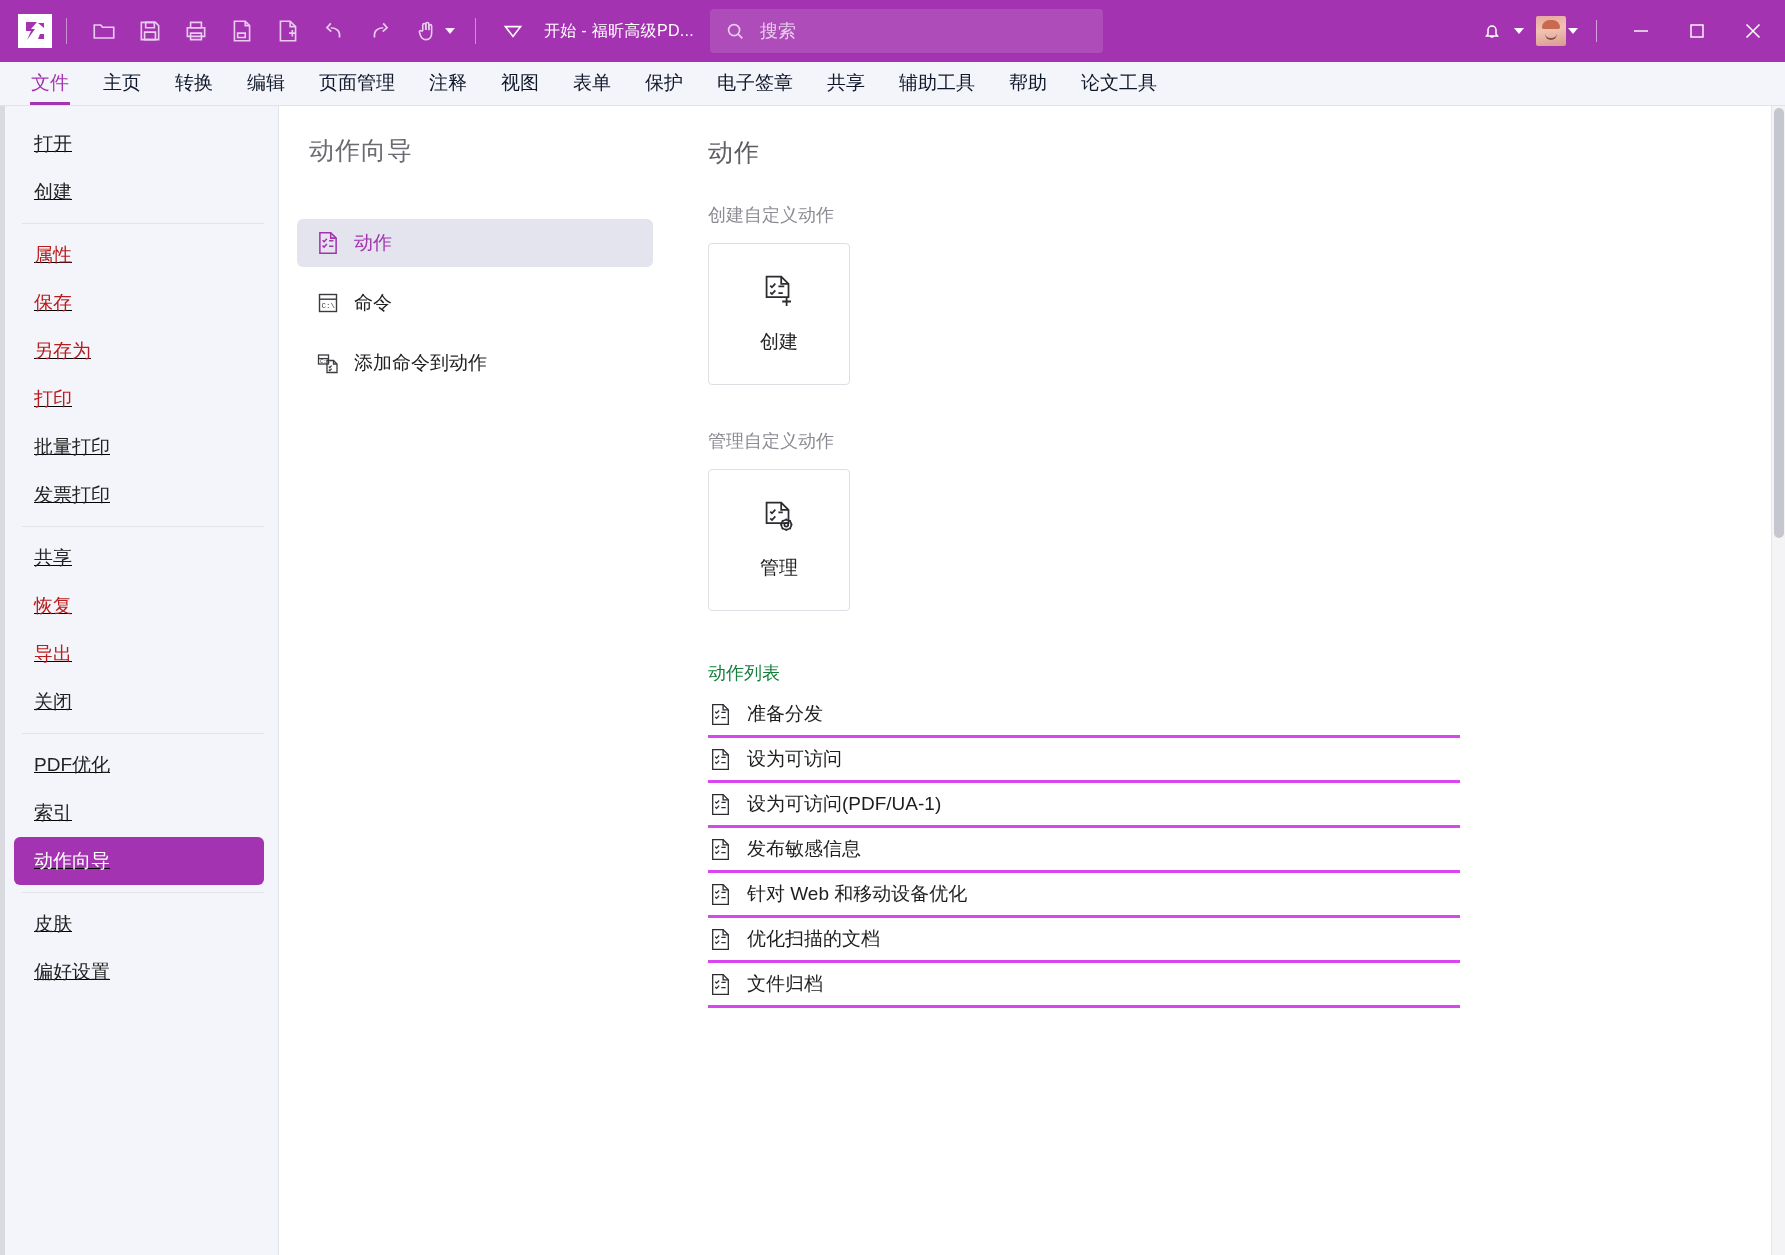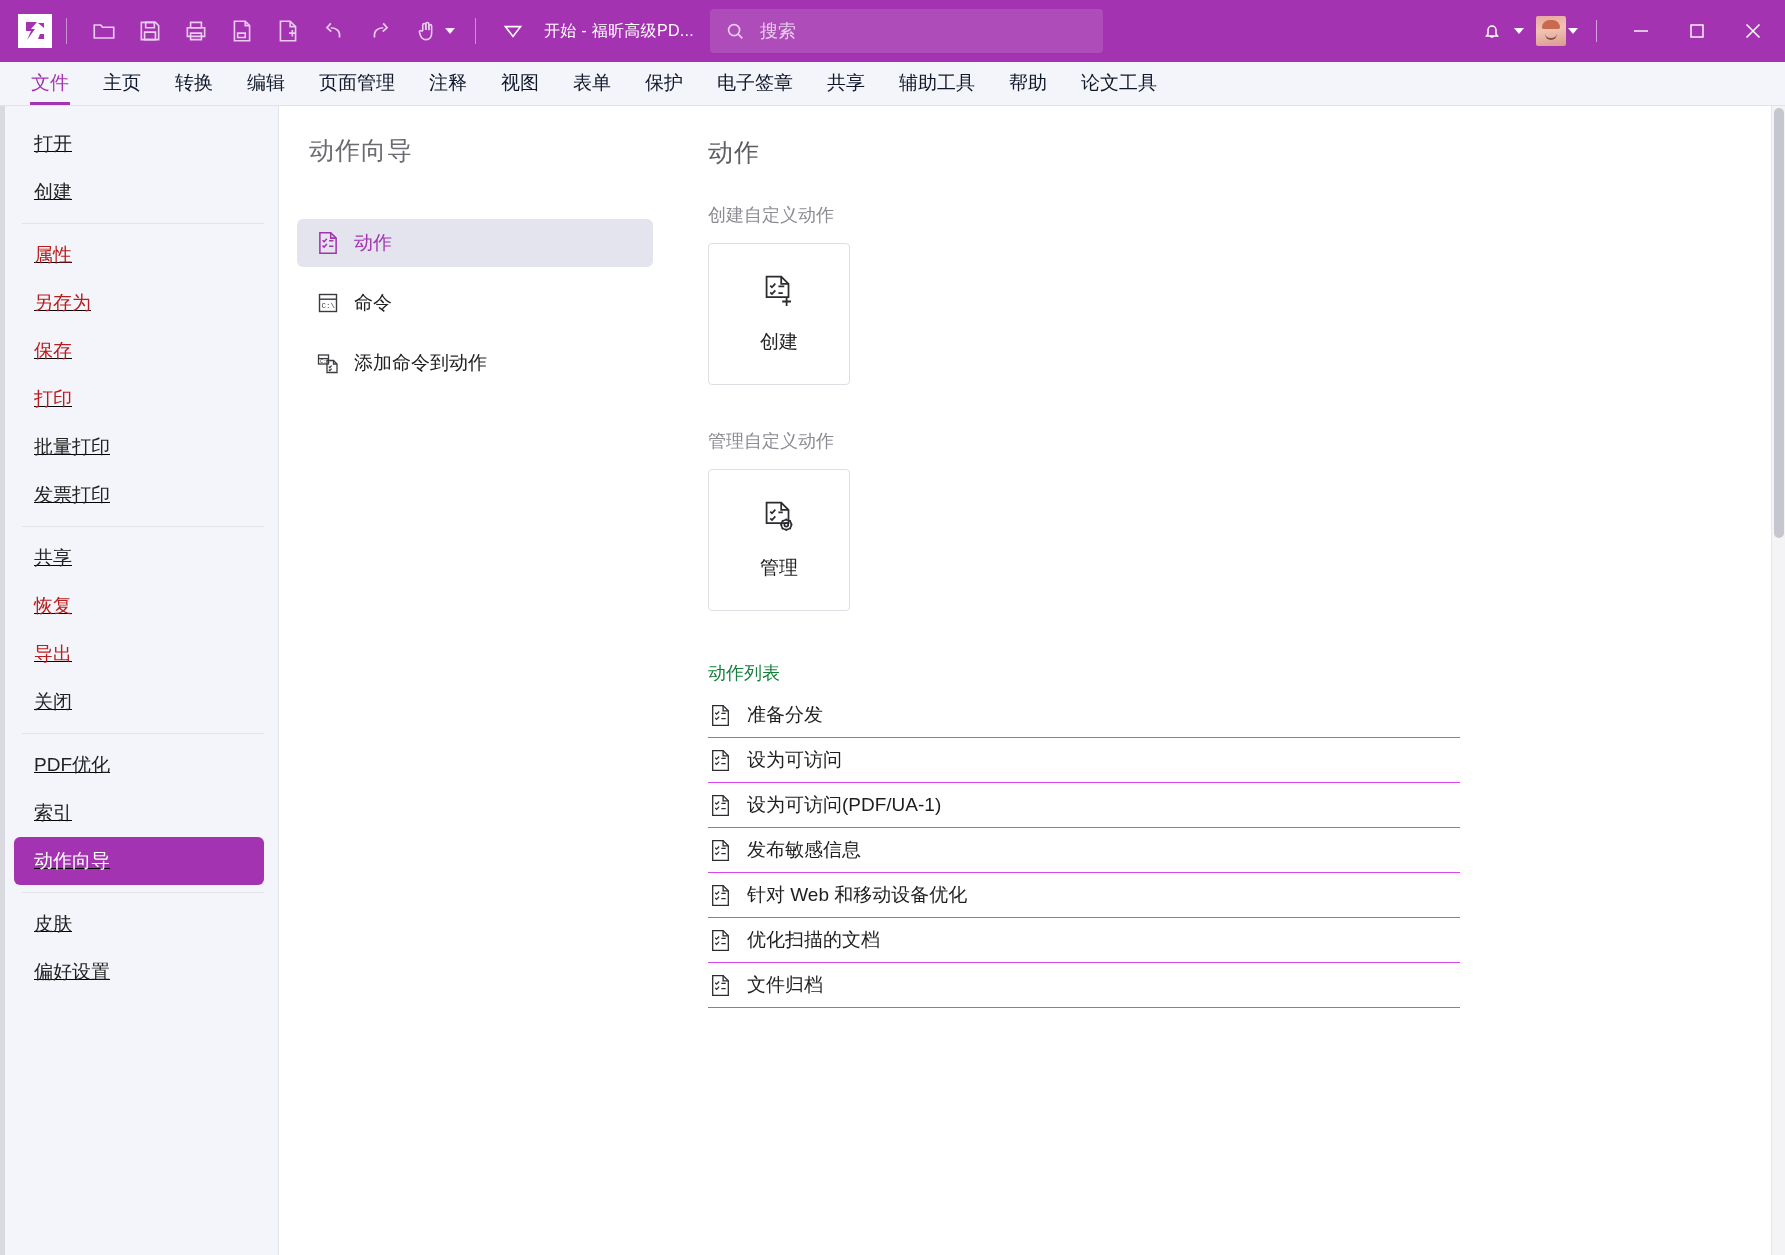--- a/index.html
+++ b/index.html
@@ -262,21 +262,21 @@
   .list-title {
     font-size: 18px;
     color: #15803d;
     margin-bottom: 8px;
   }
   .action-list { width: 752px; }
   .action-row {
     height: 45px;
     display: flex;
     align-items: center;
-    border-bottom: 1px solid #d946ef;
+    border-bottom: 3px solid #d946ef;
     font-size: 19px;
     color: #1e1e1e;
     cursor: default;
   }
   .action-row .ar-ico { margin-right: 14px; display:flex; align-items:center; }
 
   
   .vscroll {
     position: absolute;
     right: 0; top: 0;
@@ -440,22 +440,22 @@
 <div class="body-area">
 
   <div class="leftnav">
     <div class="leftedge"></div>
 
     <div class="nav-item">打开</div>
     <div class="nav-item">创建</div>
     <div class="nav-sep"></div>
 
     <div class="nav-item disabled">属性</div>
+    <div class="nav-item disabled">保存</div>
     <div class="nav-item disabled">另存为</div>
-    <div class="nav-item disabled">保存</div>
     <div class="nav-item disabled">打印</div>
     <div class="nav-item">批量打印</div>
     <div class="nav-item">发票打印</div>
     <div class="nav-sep"></div>
 
     <div class="nav-item">共享</div>
     <div class="nav-item disabled">恢复</div>
     <div class="nav-item disabled">导出</div>
     <div class="nav-item">关闭</div>
     <div class="nav-sep"></div>

